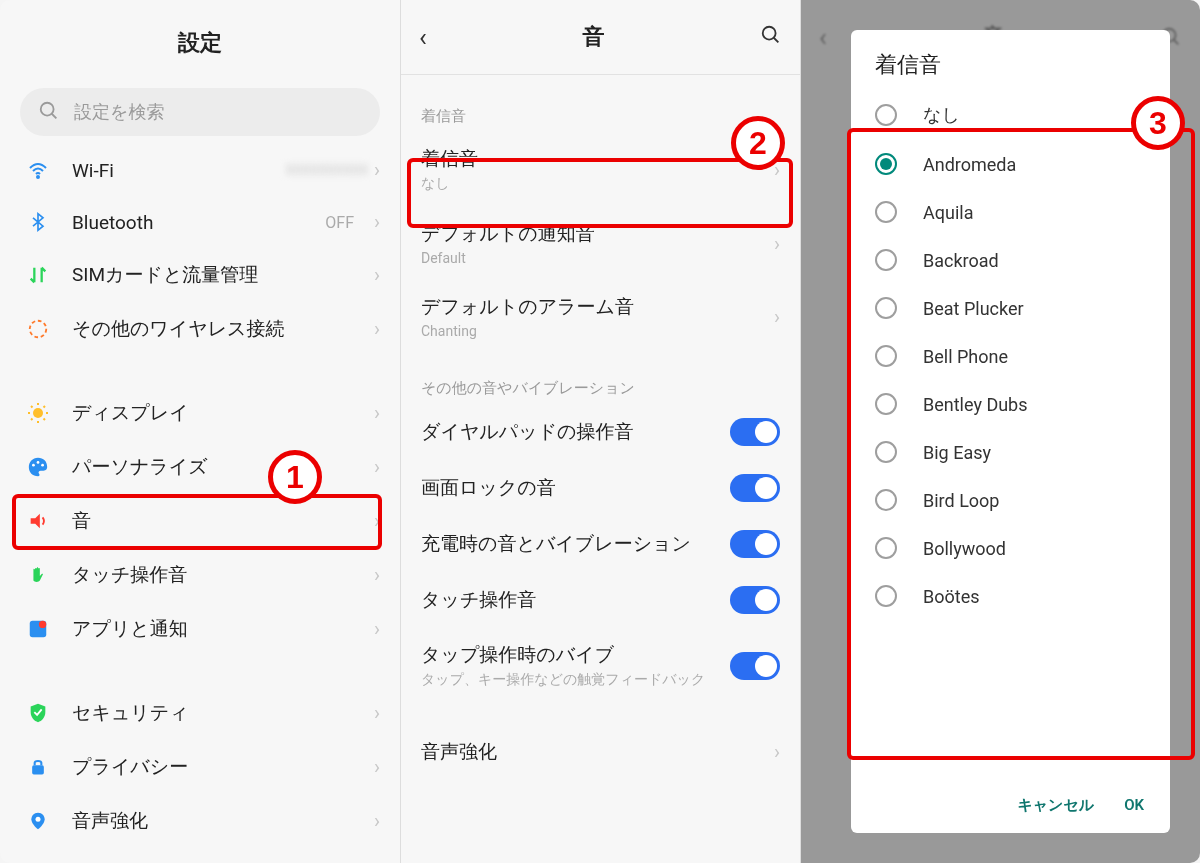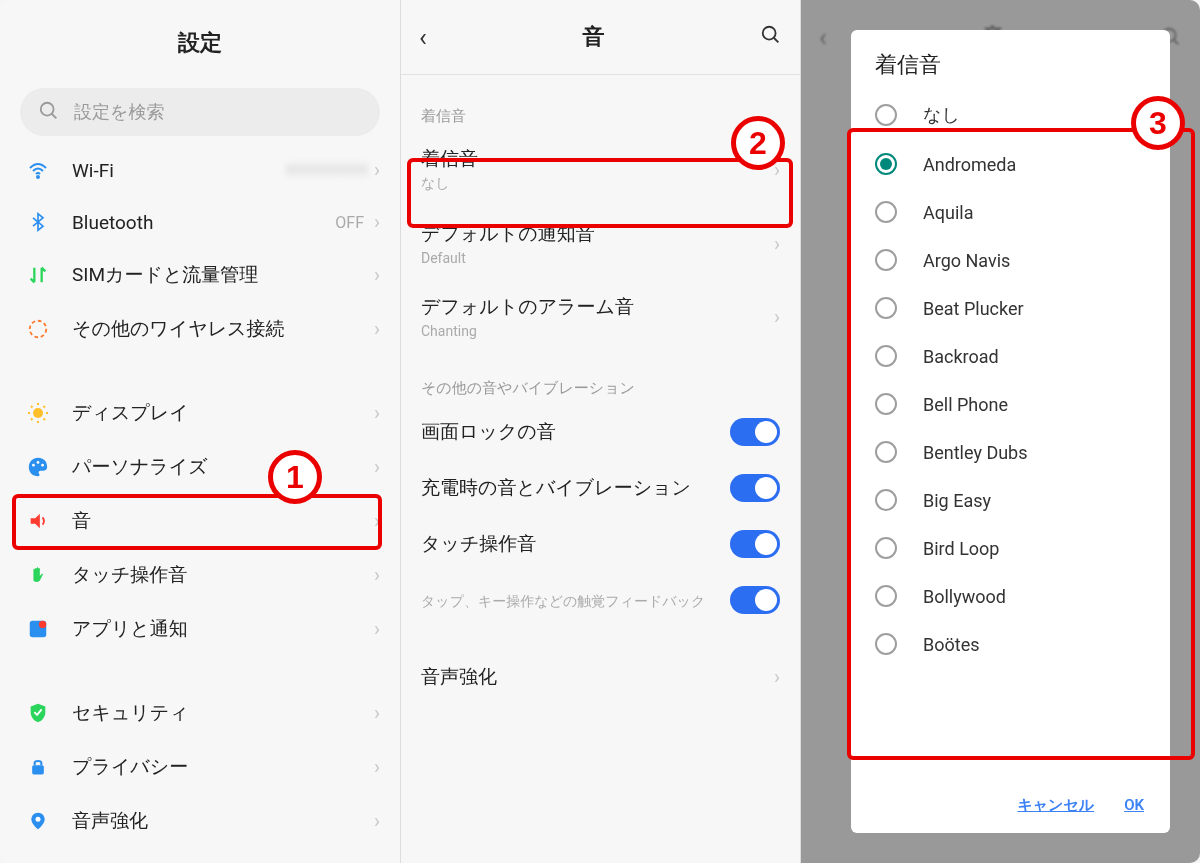--- a/index.html
+++ b/index.html
@@ -48,21 +48,21 @@
     color: #222;
     position: relative;
   }
   .list-item .icon-slot {
     width: 36px;
     display: flex;
     justify-content: center;
     margin-right: 16px;
   }
   .list-item .label { flex: 1; }
-  .list-item .value { color: #aaa; font-size: 16px; margin-right: 10px; }
+  .list-item .value { color: #aaa; font-size: 16px; margin-right: 20px; }
   .chevron { color: #c8c8c8; font-size: 20px; }
   .gap { height: 30px; }
   .blur-text {
     color: #ccc;
     filter: blur(3px);
     font-size: 14px;
     letter-spacing: -0.5px;
     margin-right: 6px;
   }
   
@@ -182,22 +182,21 @@
     background: #00897b;
     border-radius: 50%;
   }
   .dialog-buttons {
     display: flex;
     justify-content: flex-end;
     gap: 30px;
     padding: 14px 26px 10px;
     font-size: 15px;
     font-weight: 600;
-    color: #3b82f6;
-    text-decoration: underline;
+    color: #0f766e;
   }
 </style>
 </head>
 <body>
 
 <div class="panel">
   <div class="p1-title">設定</div>
 
   <div class="search-bar">
     <svg width="22" height="22" viewBox="0 0 24 24" fill="none" stroke="#9a9a9a" stroke-width="2">
@@ -385,38 +384,45 @@
       <div class="main">デフォルトのアラーム音</div>
       <div class="sub">Chanting</div>
     </div>
     <span class="chevron">›</span>
   </div>
 
   <div class="section-label">その他の音やバイブレーション</div>
 
   <div class="p2-item">
     <div class="p2-text">
+        <div class="main">ダイヤルパッドの操作音</div>
+      </div>
+    <div class="toggle"></div>
+  </div>
+  <div class="p2-item">
+    <div class="p2-text">
         <div class="main">画面ロックの音</div>
       </div>
     <div class="toggle"></div>
   </div>
   <div class="p2-item">
     <div class="p2-text">
         <div class="main">充電時の音とバイブレーション</div>
       </div>
     <div class="toggle"></div>
   </div>
   <div class="p2-item">
     <div class="p2-text">
         <div class="main">タッチ操作音</div>
       </div>
     <div class="toggle"></div>
   </div>
   <div class="p2-item">
     <div class="p2-text">
+      <div class="main">タップ操作時のバイブ</div>
       <div class="sub">タップ、キー操作などの触覚フィードバック</div>
     </div>
     <div class="toggle"></div>
   </div>
 
   <div style="height:22px;"></div>
   <div class="p2-item">
     <div class="p2-text">
         <div class="main">音声強化</div>
       </div>
@@ -453,29 +459,25 @@
         <div class="radio-row">
           <div class="radio selected"></div>
           <span>Andromeda</span>
         </div>
         <div class="radio-row">
           <div class="radio"></div>
           <span>Aquila</span>
         </div>
         <div class="radio-row">
           <div class="radio"></div>
-          <span>Argo Navis</span>
+          <span>Backroad</span>
         </div>
         <div class="radio-row">
           <div class="radio"></div>
           <span>Beat Plucker</span>
-        </div>
-        <div class="radio-row">
-          <div class="radio"></div>
-          <span>Backroad</span>
         </div>
         <div class="radio-row">
           <div class="radio"></div>
           <span>Bell Phone</span>
         </div>
         <div class="radio-row">
           <div class="radio"></div>
           <span>Bentley Dubs</span>
         </div>
         <div class="radio-row">

